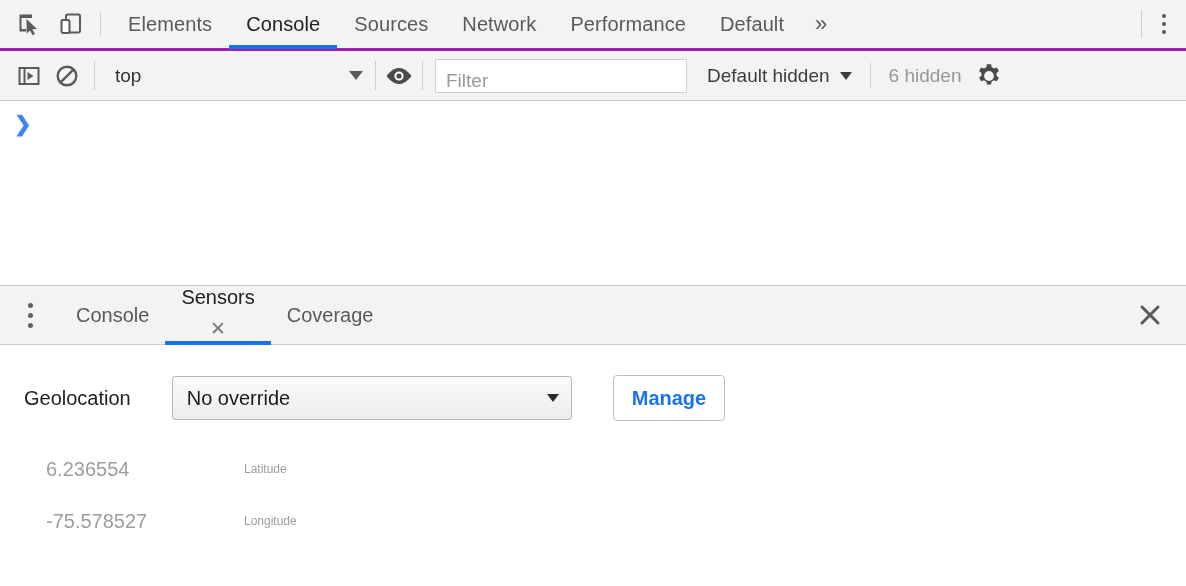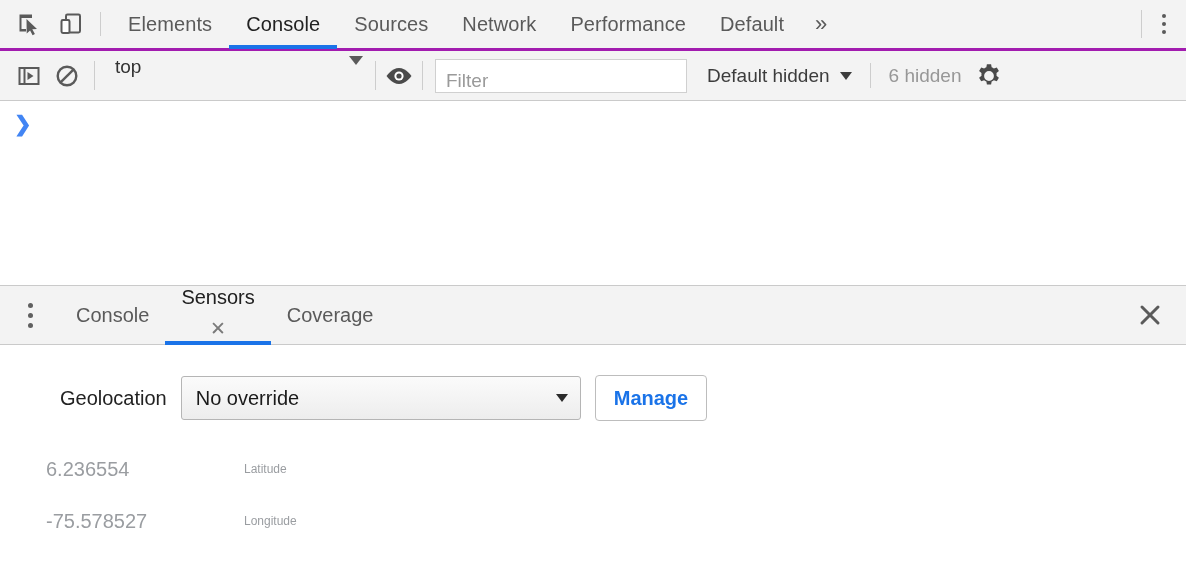--- a/index.html
+++ b/index.html
@@ -124,20 +124,21 @@
   }
   .ctb-btn {
     width: 38px;
     height: 38px;
     display: flex;
     align-items: center;
     justify-content: center;
   }
   .context-select {
     display: flex;
+    align-items: center;
     width: 268px;
     height: 40px;
     padding: 0 8px 0 12px;
     box-sizing: border-box;
   }
   .context-select .ctx-label {
     font-size: 19px;
     color: #333333;
     flex: 1;
   }
@@ -285,22 +286,21 @@
   
   .sensors {
     flex: 1;
     background: #ffffff;
     padding: 30px 0 0 24px;
     box-sizing: border-box;
   }
   .geo-row {
     display: flex;
     align-items: center;
-    gap: 14px;
-    margin-left: 36px;
+    gap: 41px;
   }
   .geo-label {
     font-size: 20px;
     color: #222222;
   }
   .geo-select {
     width: 400px;
     height: 44px;
     box-sizing: border-box;
     border: 1px solid #b5b5b5;

